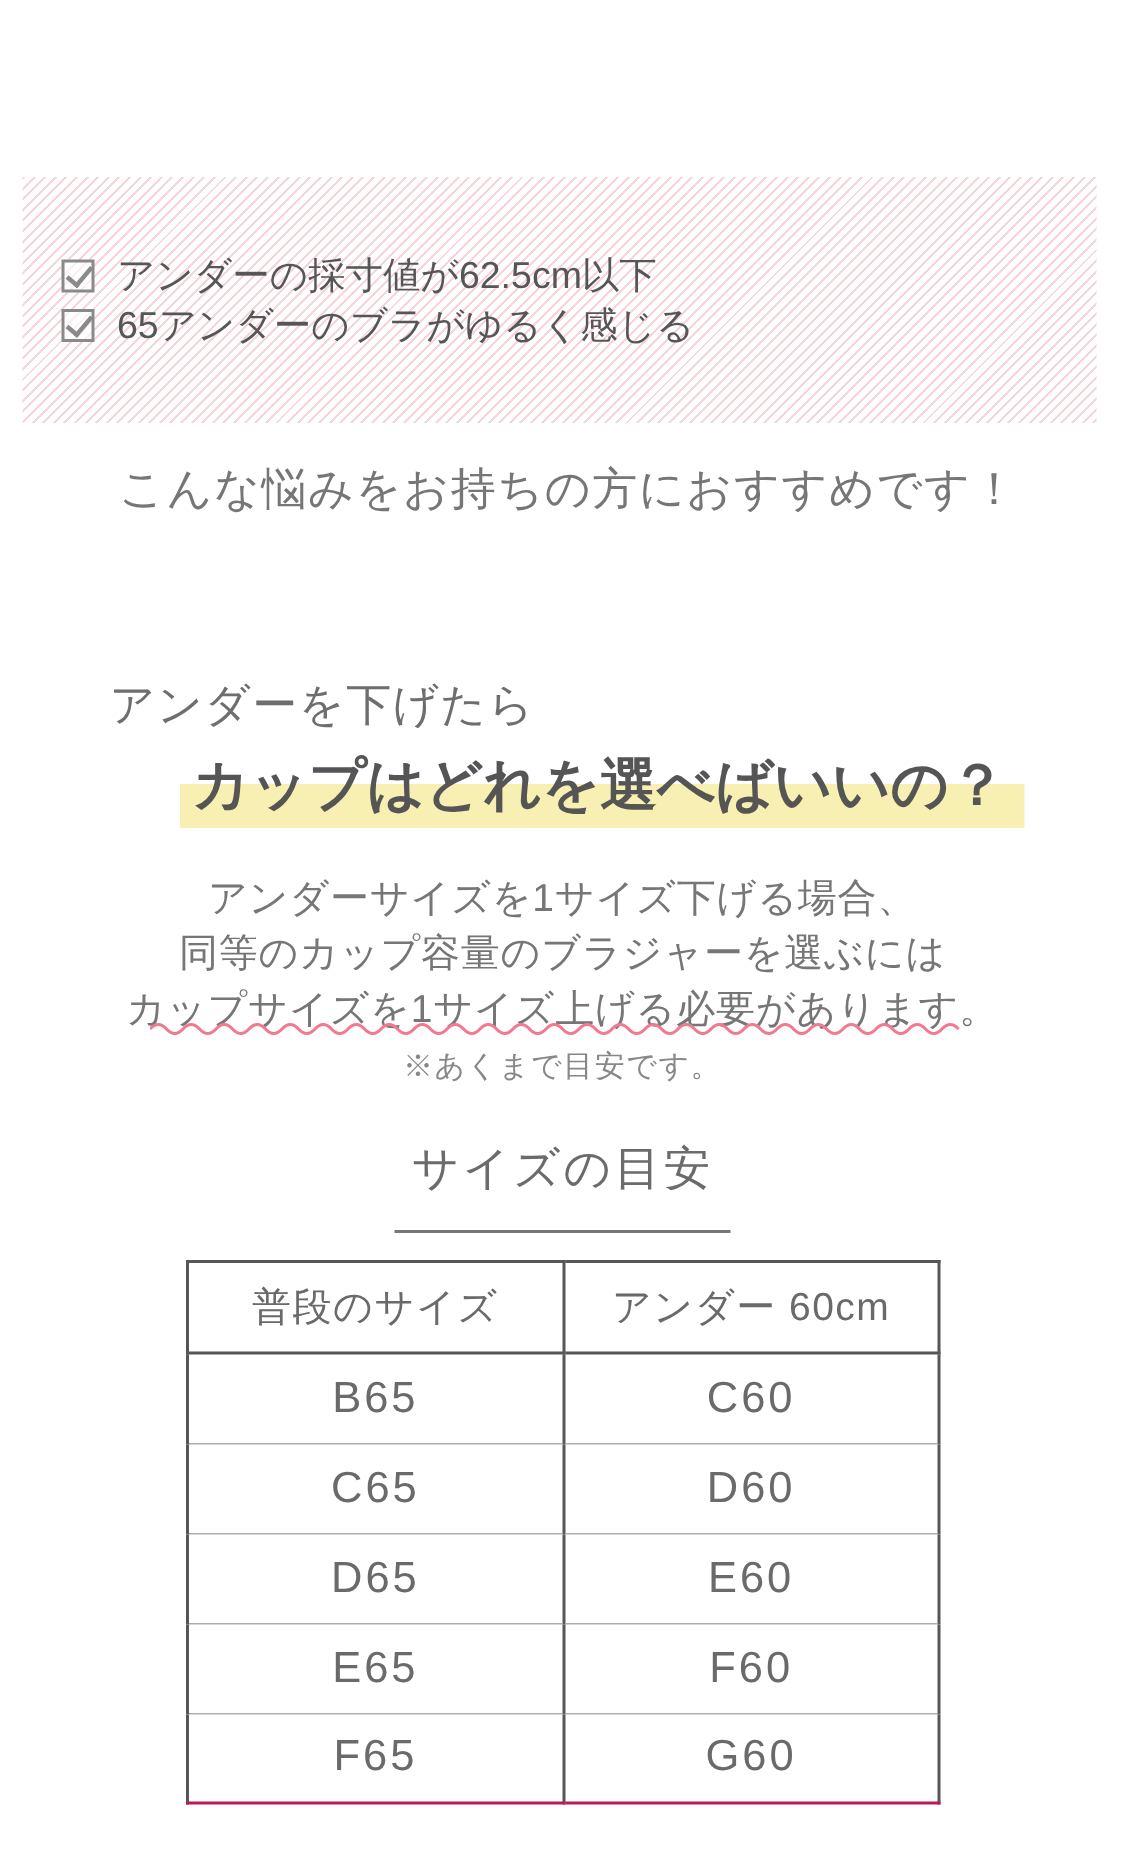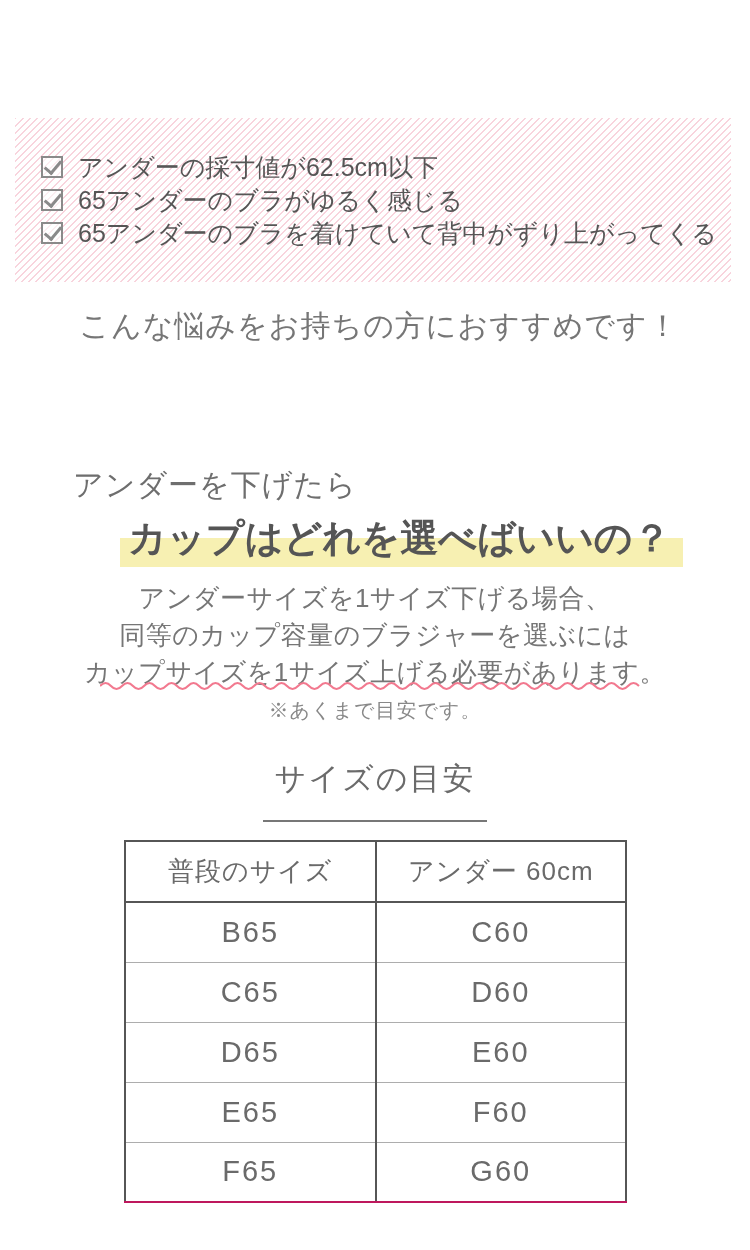--- a/index.html
+++ b/index.html
@@ -90,21 +90,20 @@
 
   
   .question {
     position: absolute;
     left: 73px; top: 450px;
   }
   .question .q-line1 {
     font-size: 30px;
     color: #6e6e6e;
     letter-spacing: 1px;
-    margin-top: 15px;
   }
   .question .q-line2 {
     display: inline-block;
     margin: 7px 0 0 47px;
     font-size: 38px;
     font-weight: 700;
     color: #555555;
     letter-spacing: 0px;
     background: linear-gradient(to bottom, rgba(0,0,0,0) 46%, #f7f0b2 46%);
     padding: 0 12px 3px 8px;
@@ -189,24 +188,20 @@
 
   <div class="check-box">
     <div class="check-line">
       <span class="checkbox"></span>
       <span>アンダーの採寸値が62.5cm以下</span>
     </div>
     <div class="check-line">
       <span class="checkbox"></span>
       <span>65アンダーのブラがゆるく感じる</span>
     </div>
-    <div class="check-line">
-      <span class="checkbox"></span>
-      <span>65アンダーのブラを着けていて背中がずり上がってくる</span>
-    </div>
   </div>
 
   <div class="recommend">こんな悩みをお持ちの方におすすめです！</div>
 
   <div class="question">
     <div class="q-line1">アンダーを下げたら</div>
     <span class="q-line2">カップはどれを選べばいいの？</span>
   </div>
 
   <div class="explain">

